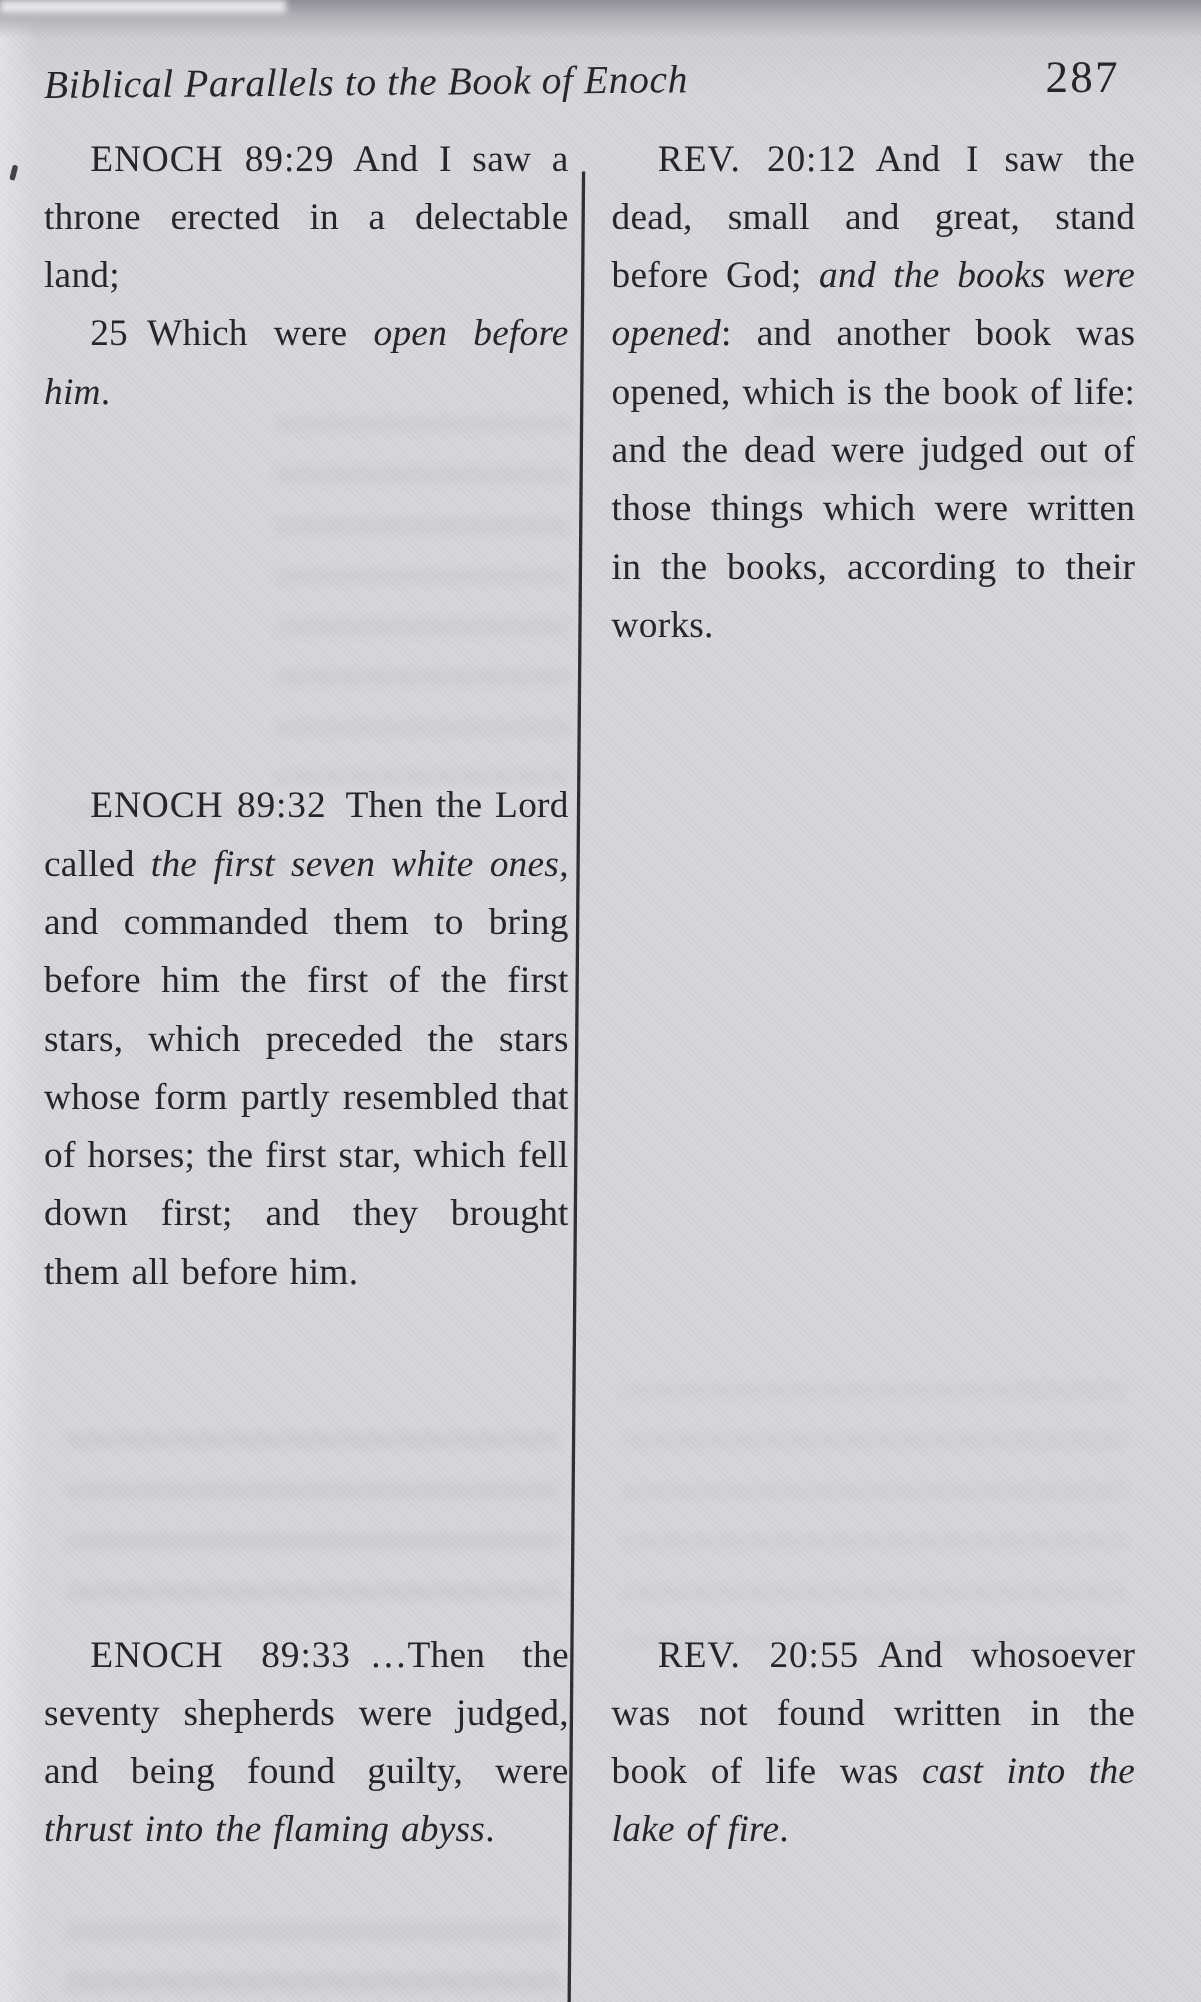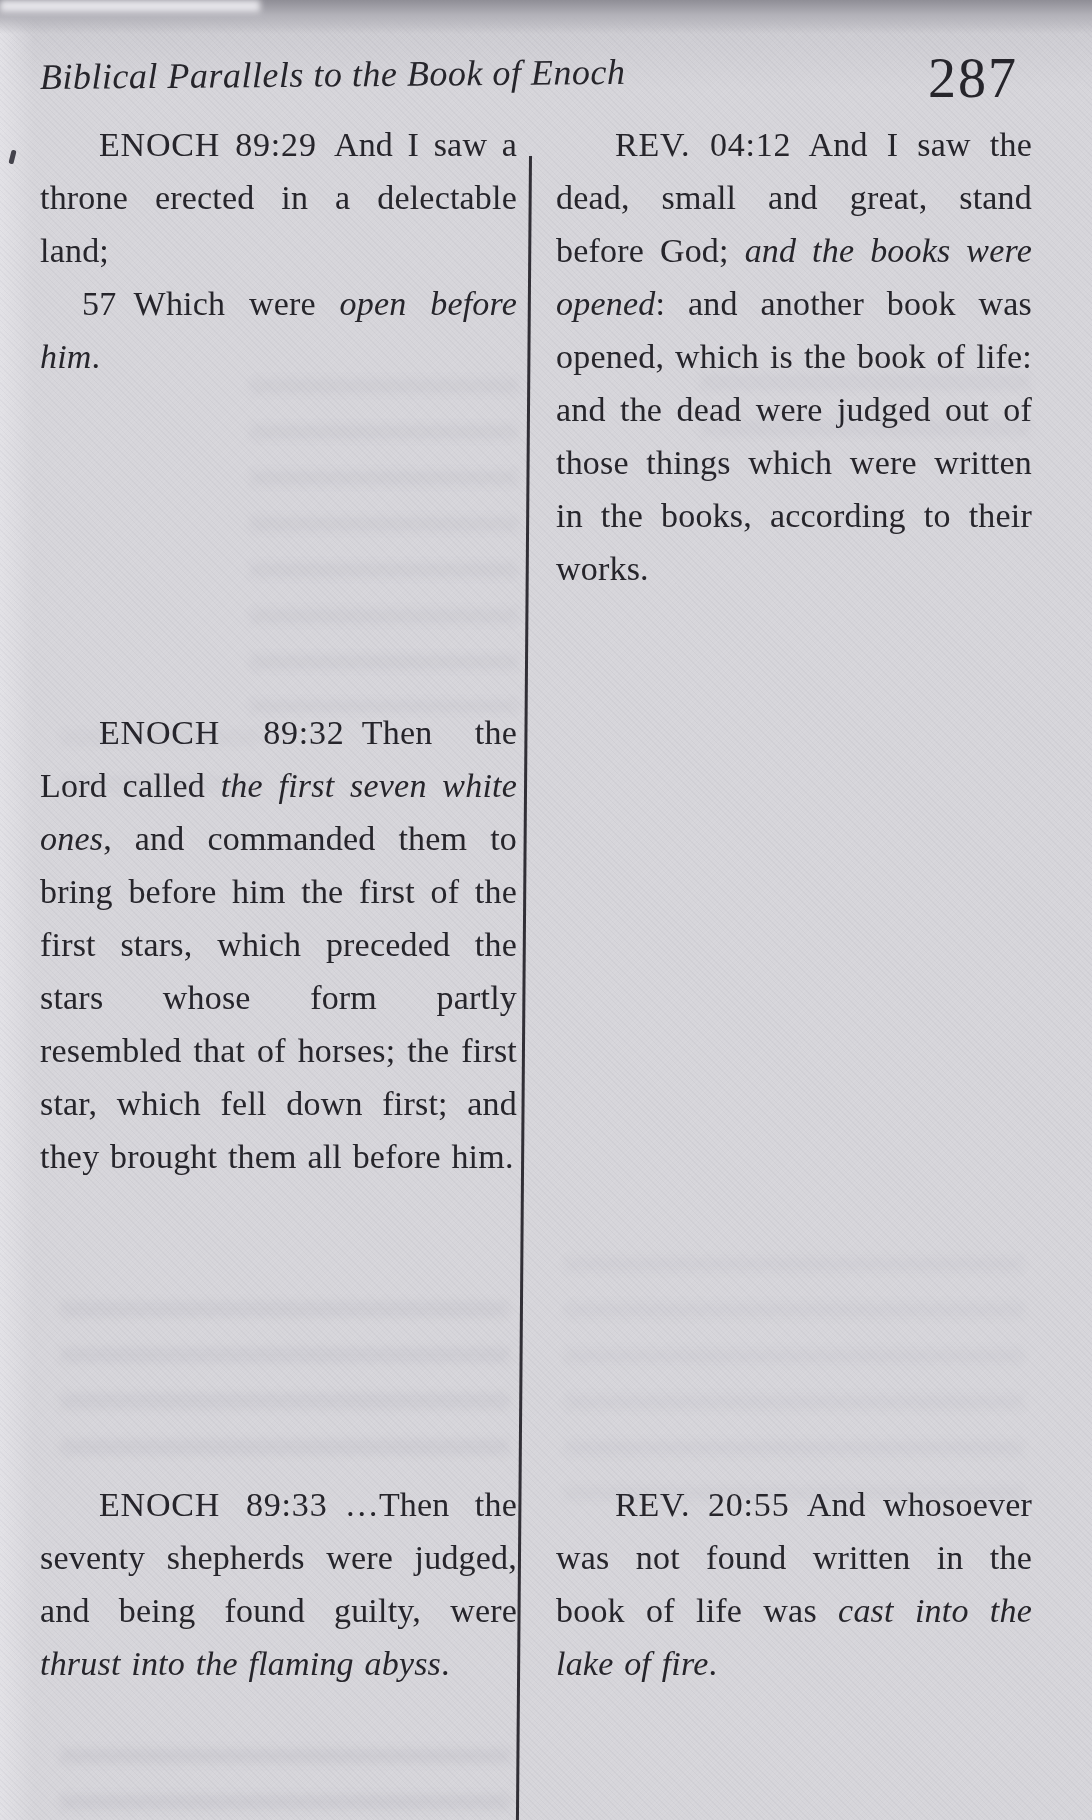--- a/index.html
+++ b/index.html
@@ -37,40 +37,40 @@
   }
   .running-header{position:absolute;left:0;top:4px;width:100%;height:110px;}
   .running-title{
     position:absolute;left:40px;top:52px;
     font-style:italic;font-size:36px;letter-spacing:.5px;
     transform:rotate(-0.5deg);transform-origin:left center;
     white-space:nowrap;
   }
   .page-number{
     position:absolute;right:74px;top:42px;
-    font-size:56px;letter-spacing:2px;
+    font-size:41px;letter-spacing:2px;
   }
   .divider{
     position:absolute;left:529px;top:156px;bottom:0;width:3px;
     background:var(--rule);
     transform:rotate(0.45deg);transform-origin:top center;
   }
   .cell{position:absolute;font-size:34px;line-height:53px;}
   .cell.left{left:40px;width:477px;}
   .cell.right{left:556px;width:476px;}
   .r1{top:118px;}
   .r2{top:706px;}
   .r3{top:1478px;}
   .para{
     text-align:justify;
     text-indent:42px;
     word-spacing:2px;
     letter-spacing:0.2px;
   }
-  .vlabel{letter-spacing:0.8px;margin-left:17px;}
+  .vlabel{letter-spacing:0.8px;}
   .ital{font-style:italic;}
   
   .ghost{
     position:absolute;pointer-events:none;
     background:repeating-linear-gradient(180deg, rgba(75,74,95,0.16) 6px 22px, rgba(0,0,0,0) 22px 52px);
     filter:blur(5px);
     opacity:.38;
   }
   .g1{left:250px;top:372px;width:268px;height:340px;opacity:.3;}
   .g2{left:60px;top:724px;width:200px;height:90px;opacity:.18;}
@@ -93,24 +93,24 @@
 <header class="running-header">
   <span class="running-title">Biblical Parallels to the Book of Enoch</span>
   <span class="page-number">287</span>
 </header>
 
 <div class="divider"></div>
 
 <main>
   <section class="cell left r1">
       <p class="para"><span class="vlabel">ENOCH 89:29</span><span> And I saw a throne erected in a delectable land;</span></p>
-      <p class="para"><span>57 Which were </span><span class="ital">open before him</span><span>.</span></p>
+      <p class="para"><span>25 Which were </span><span class="ital">open before him</span><span>.</span></p>
     </section>
   <section class="cell right r1">
-      <p class="para"><span class="vlabel">REV. 04:12</span><span> And I saw the dead, small and great, stand before God; </span><span class="ital">and the books were opened</span><span>: and another book was opened, which is the book of life: and the dead were judged out of those things which were written in the books, according to their works.</span></p>
+      <p class="para"><span class="vlabel">REV. 20:12</span><span> And I saw the dead, small and great, stand before God; </span><span class="ital">and the books were opened</span><span>: and another book was opened, which is the book of life: and the dead were judged out of those things which were written in the books, according to their works.</span></p>
     </section>
   <section class="cell left r2">
       <p class="para"><span class="vlabel">ENOCH 89:32</span><span> Then the Lord called </span><span class="ital">the first seven white ones</span><span>, and commanded them to bring before him the first of the first stars, which preceded the stars whose form partly resembled that of horses; the first star, which fell down first; and they brought them all before him.</span></p>
     </section>
   <section class="cell right r2">
     </section>
   <section class="cell left r3">
       <p class="para"><span class="vlabel">ENOCH 89:33</span><span> …Then the seventy shepherds were judged, and being found guilty, were </span><span class="ital">thrust into the flaming abyss</span><span>.</span></p>
     </section>
   <section class="cell right r3">

